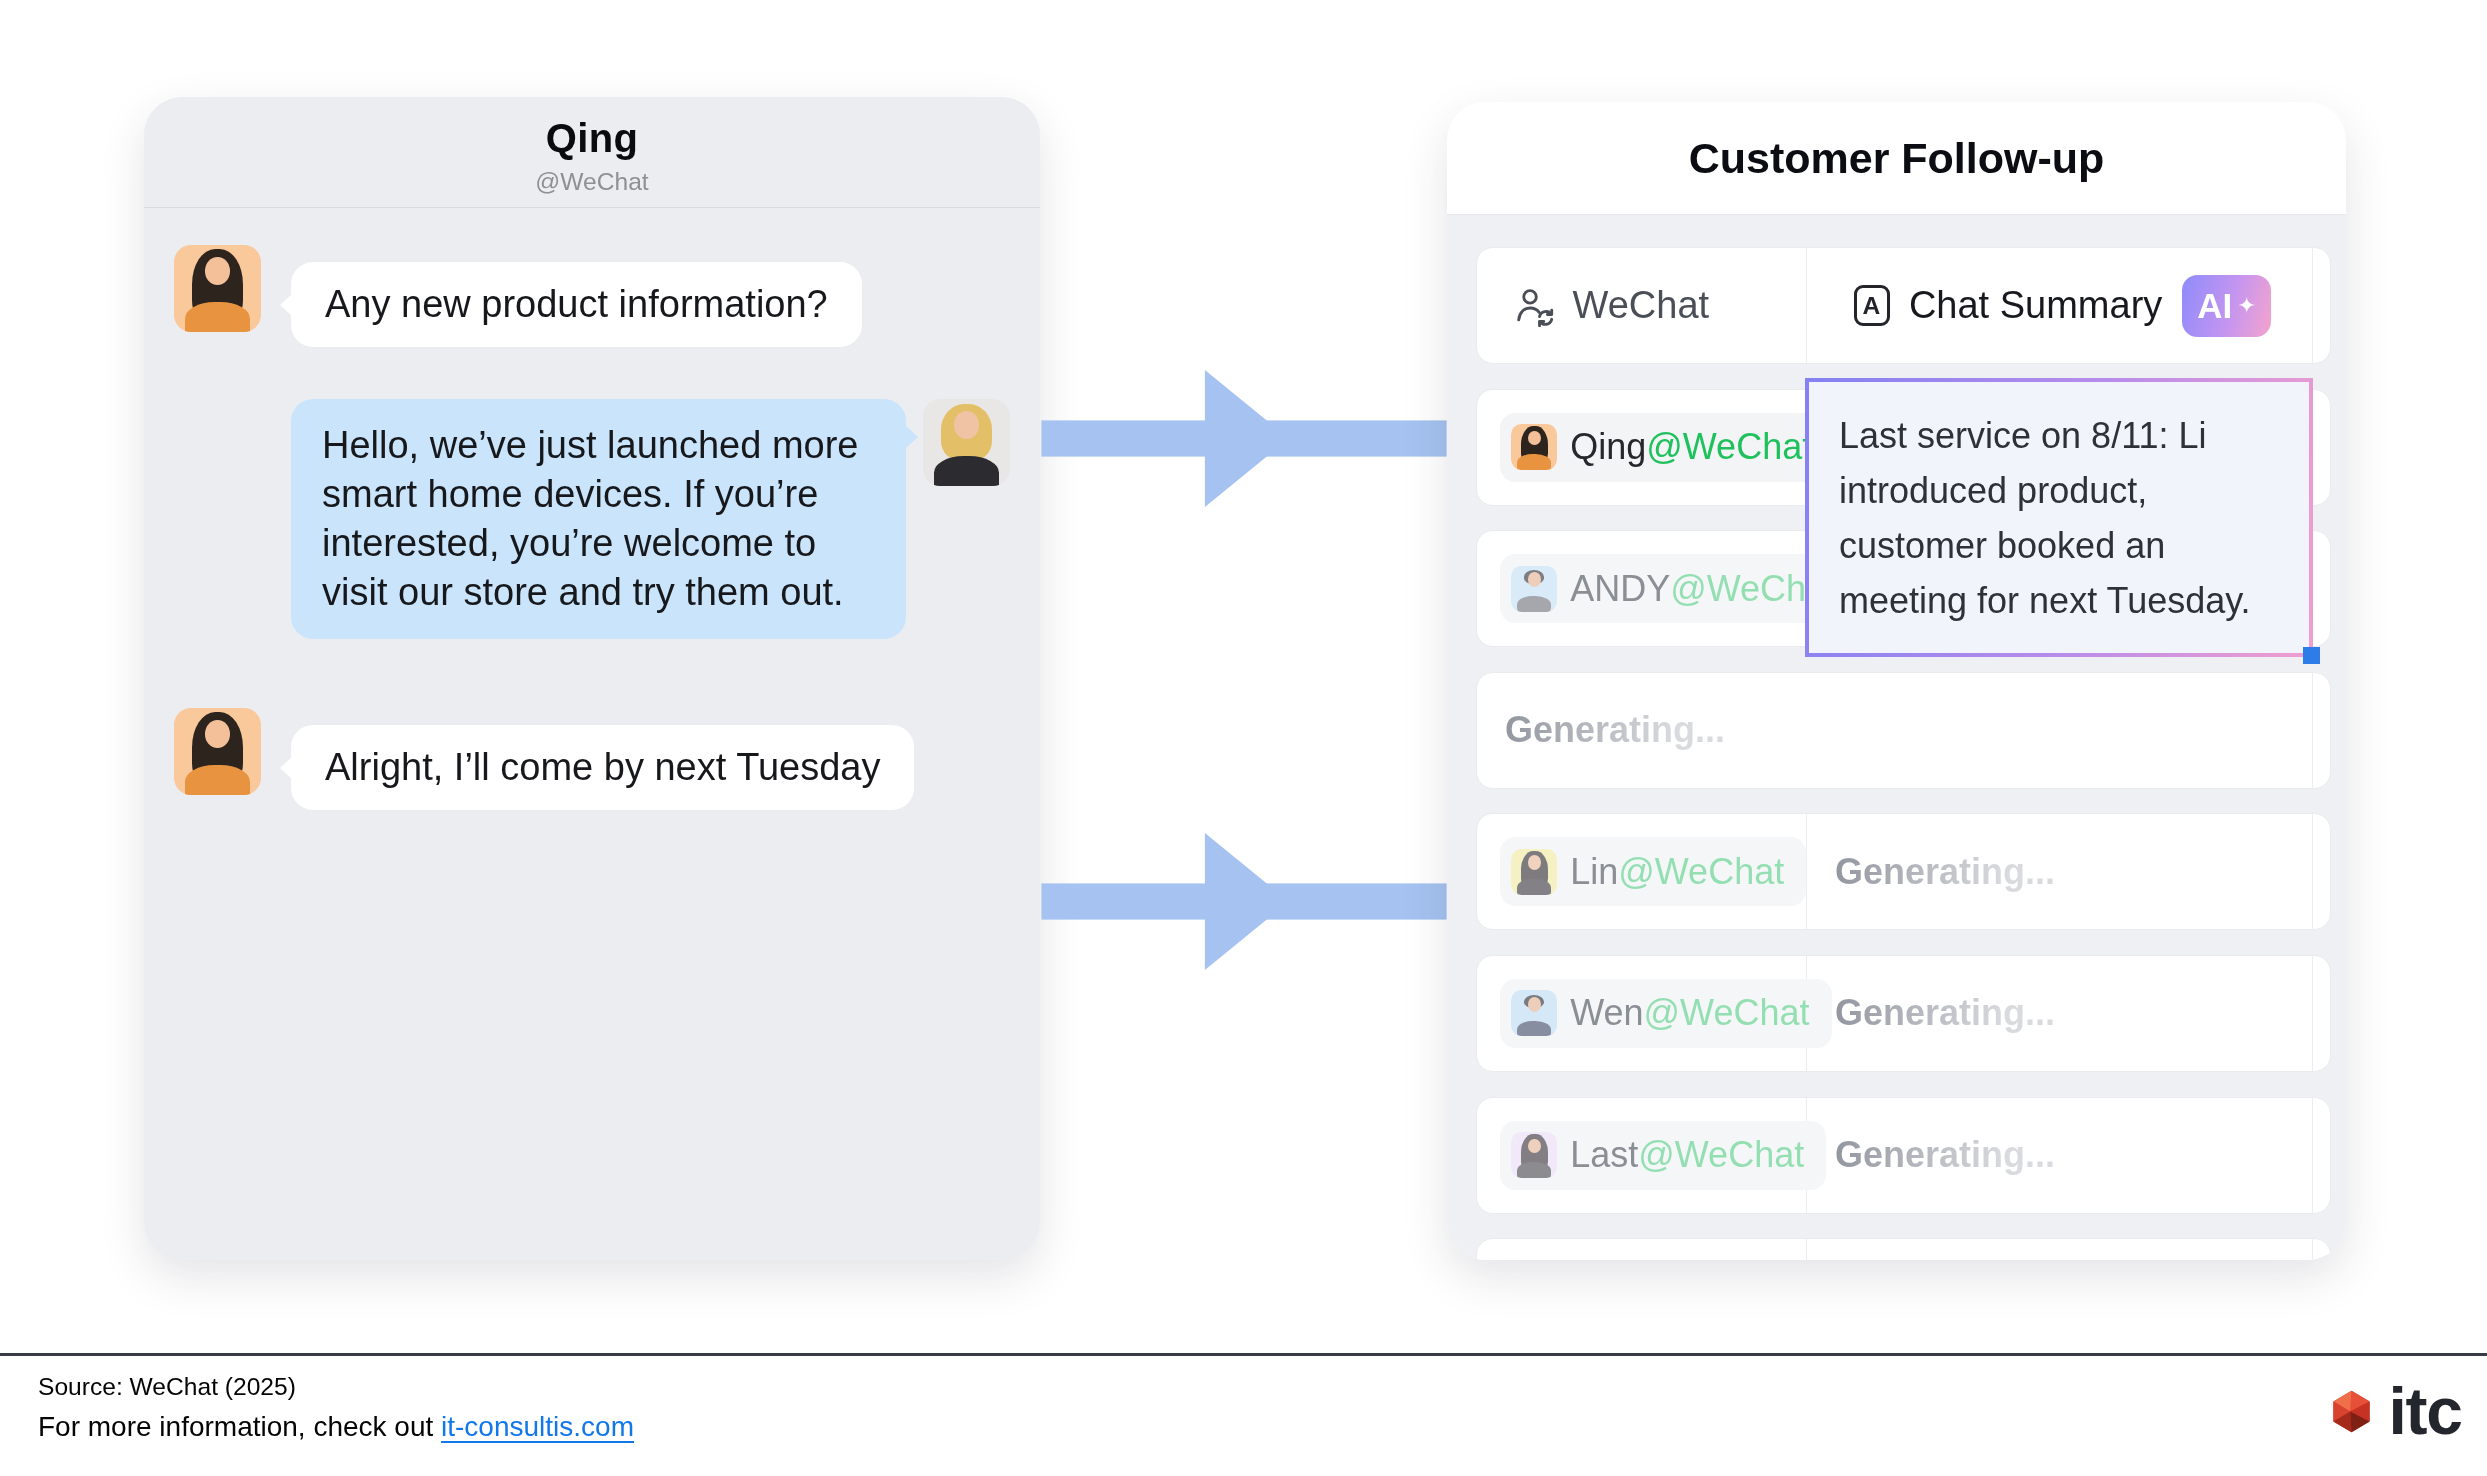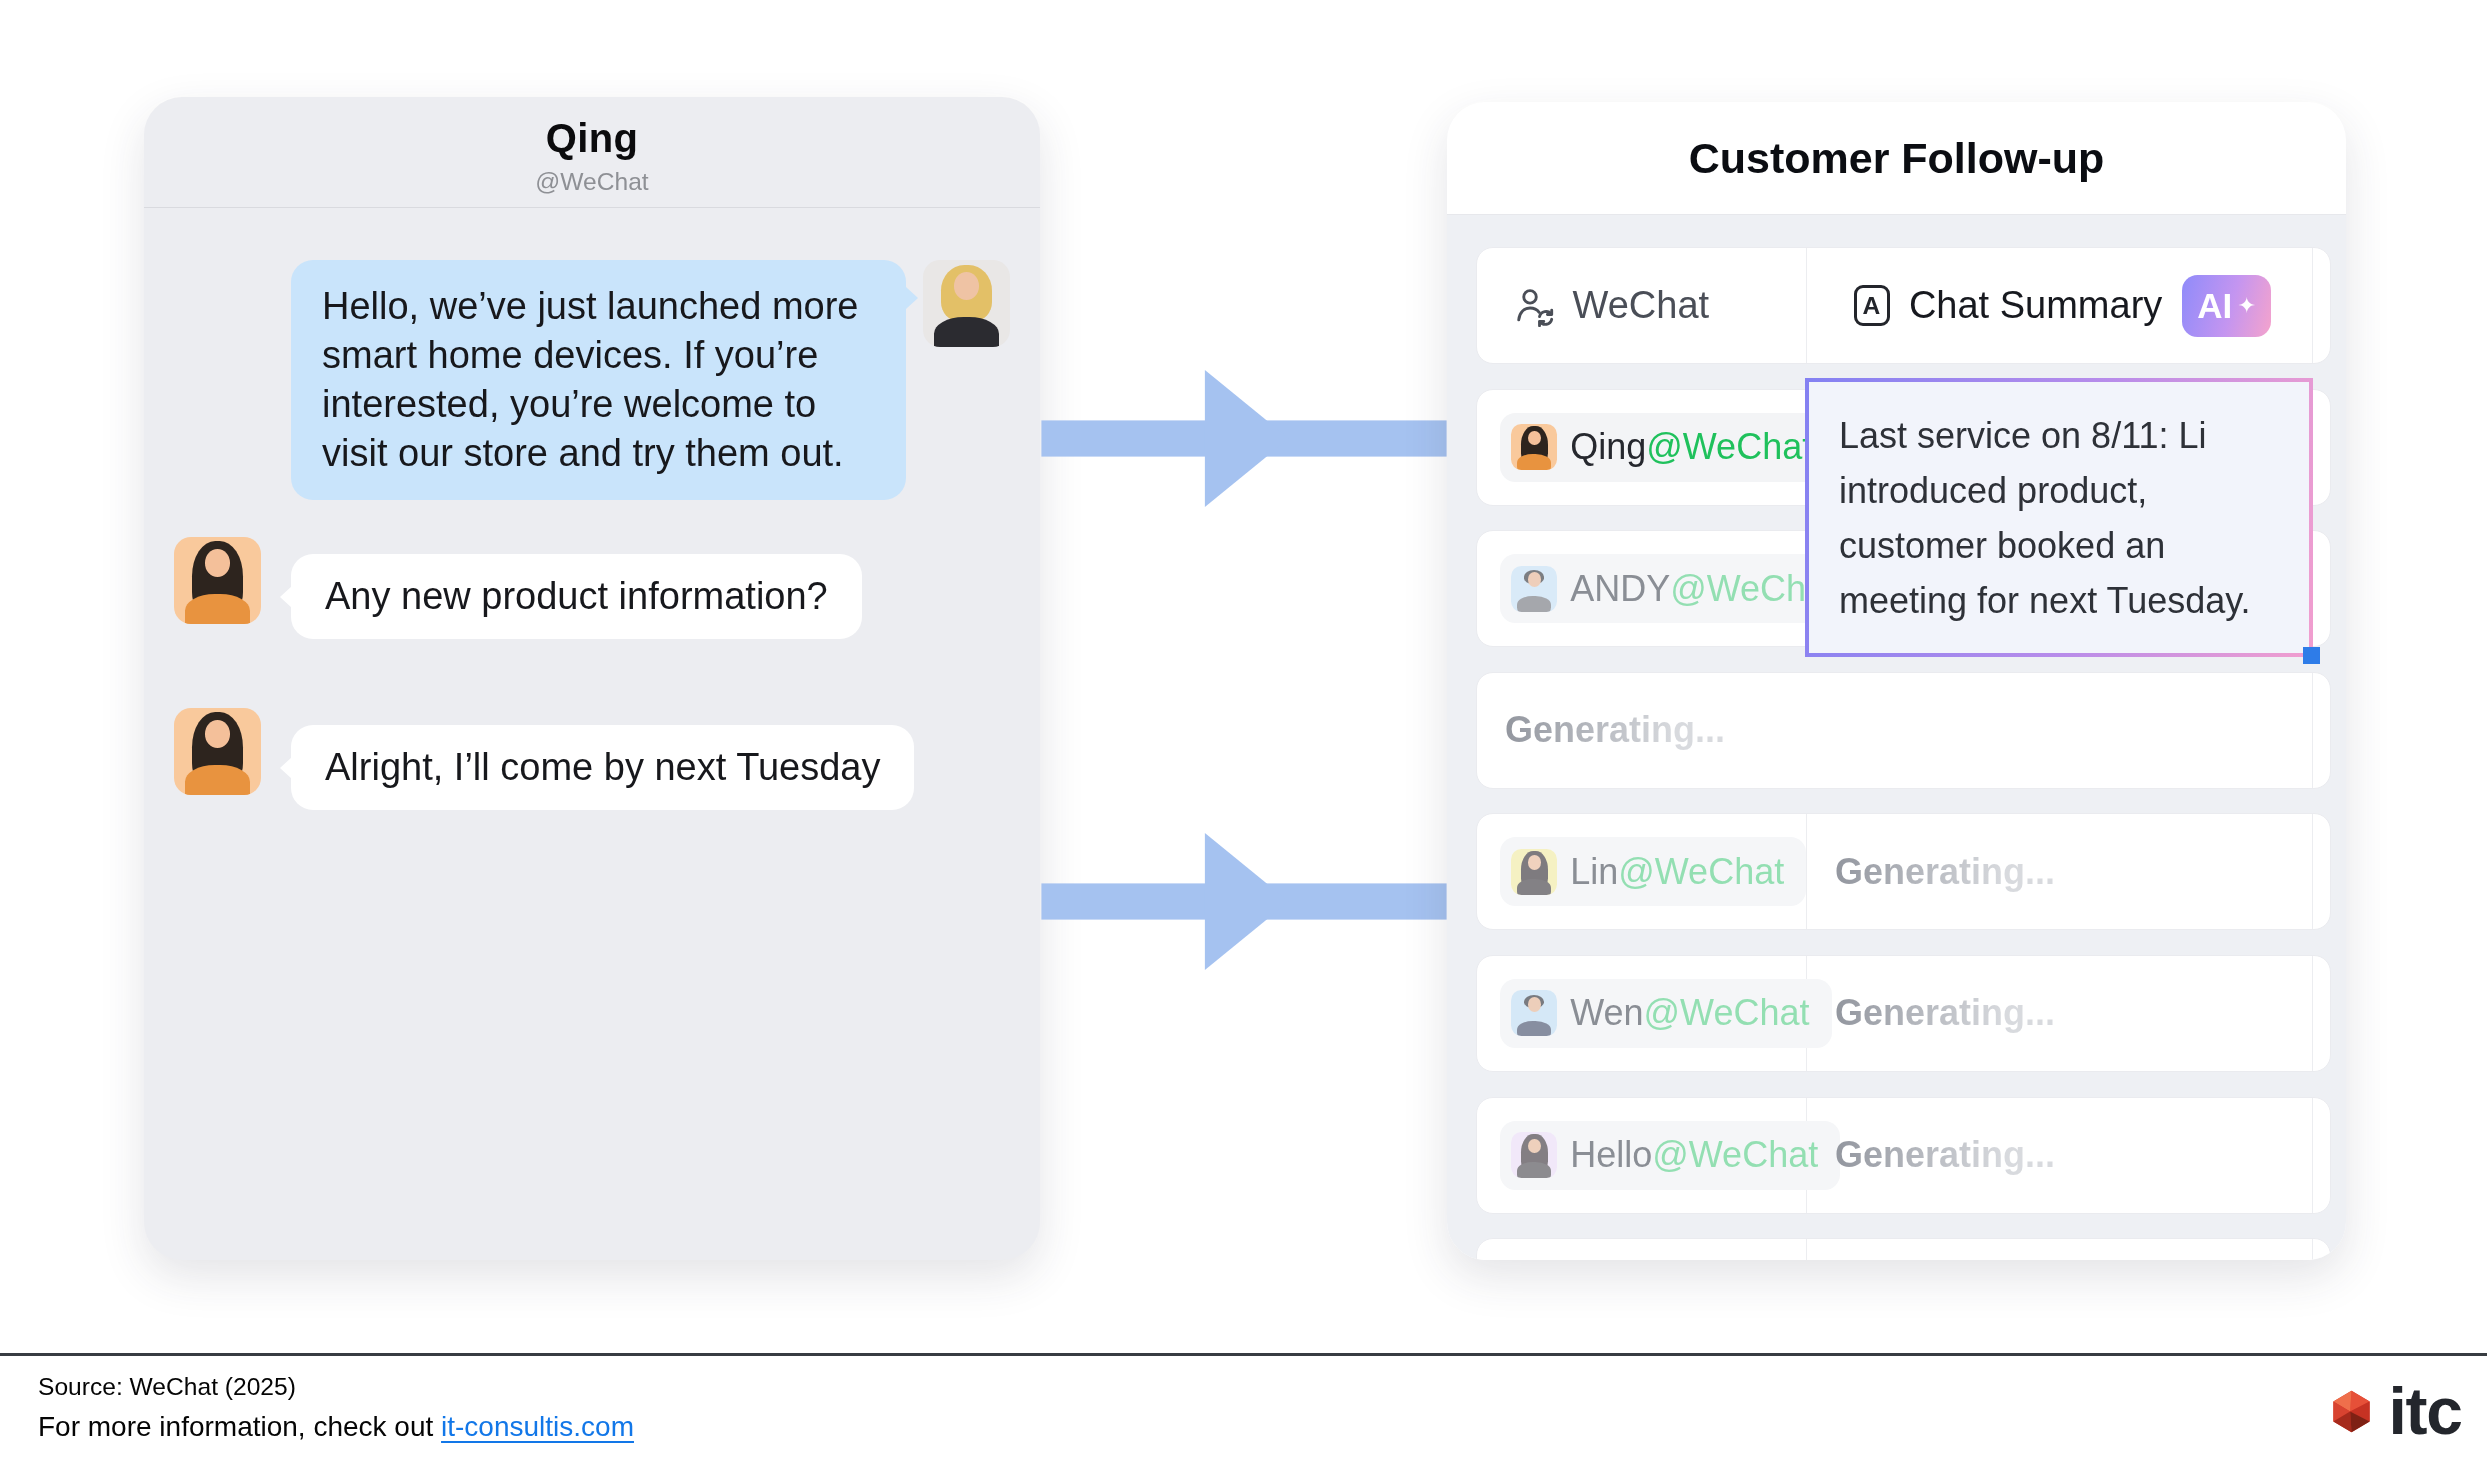--- a/index.html
+++ b/index.html
@@ -100,36 +100,36 @@
 
 <main class="canvas">
 
   <section class="chat-panel">
     <header class="chat-header">
       <div class="chat-title">Qing</div>
       <div class="chat-subtitle">@WeChat</div>
     </header>
     <div class="chat-body">
 
+      <div class="msg m1">
+        <div class="avatar big" style="--bg:#F9C99C;--hair:#2D241E;--skin:#F4C09A;--top:#E8933F;">
+          <div class="hair"></div>
+            <div class="torso"></div>
+            <div class="face"></div>
+        </div>
+        <div class="bubble">Any new product information?</div>
+      </div>
+
       <div class="msg m2">
         <div class="bubble">Hello, we’ve just launched more smart home devices. If you’re interested, you’re welcome to visit our store and try them out.</div>
         <div class="avatar big bob-hair" style="--bg:#E9E7E6;--hair:#E3C067;--skin:#EFC3A4;--top:#2B2B30;">
           <div class="hair"></div>
             <div class="torso"></div>
             <div class="face"></div>
         </div>
-      </div>
-
-      <div class="msg m1">
-        <div class="avatar big" style="--bg:#F9C99C;--hair:#2D241E;--skin:#F4C09A;--top:#E8933F;">
-          <div class="hair"></div>
-            <div class="torso"></div>
-            <div class="face"></div>
-        </div>
-        <div class="bubble">Any new product information?</div>
       </div>
 
       <div class="msg m3">
         <div class="avatar big" style="--bg:#F9C99C;--hair:#2D241E;--skin:#F4C09A;--top:#E8933F;">
           <div class="hair"></div>
             <div class="torso"></div>
             <div class="face"></div>
         </div>
         <div class="bubble">Alright, I’ll come by next Tuesday</div>
       </div>
@@ -248,21 +248,21 @@
       </div>
 
       <div class="card row dim">
         <div class="cell c1">
           <div class="name-pill">
             <div class="avatar small" style="--bg:#EFE1FA;--hair:#3E363C;--skin:#EABA98;--top:#4D4A50;">
               <div class="hair"></div>
                 <div class="torso"></div>
                 <div class="face"></div>
             </div>
-            <span class="name-text"><span class="nm">Hello</span><span class="hd">@WeChat</span></span>
+            <span class="name-text"><span class="nm">Last</span><span class="hd">@WeChat</span></span>
           </div>
         </div>
         <div class="cell c2">
           <span class="gen-text">Generating...</span>
         </div>
         <div class="cell c3"></div>
       </div>
 
       <div class="card row dim partial-row">
         <div class="cell c1"></div>

